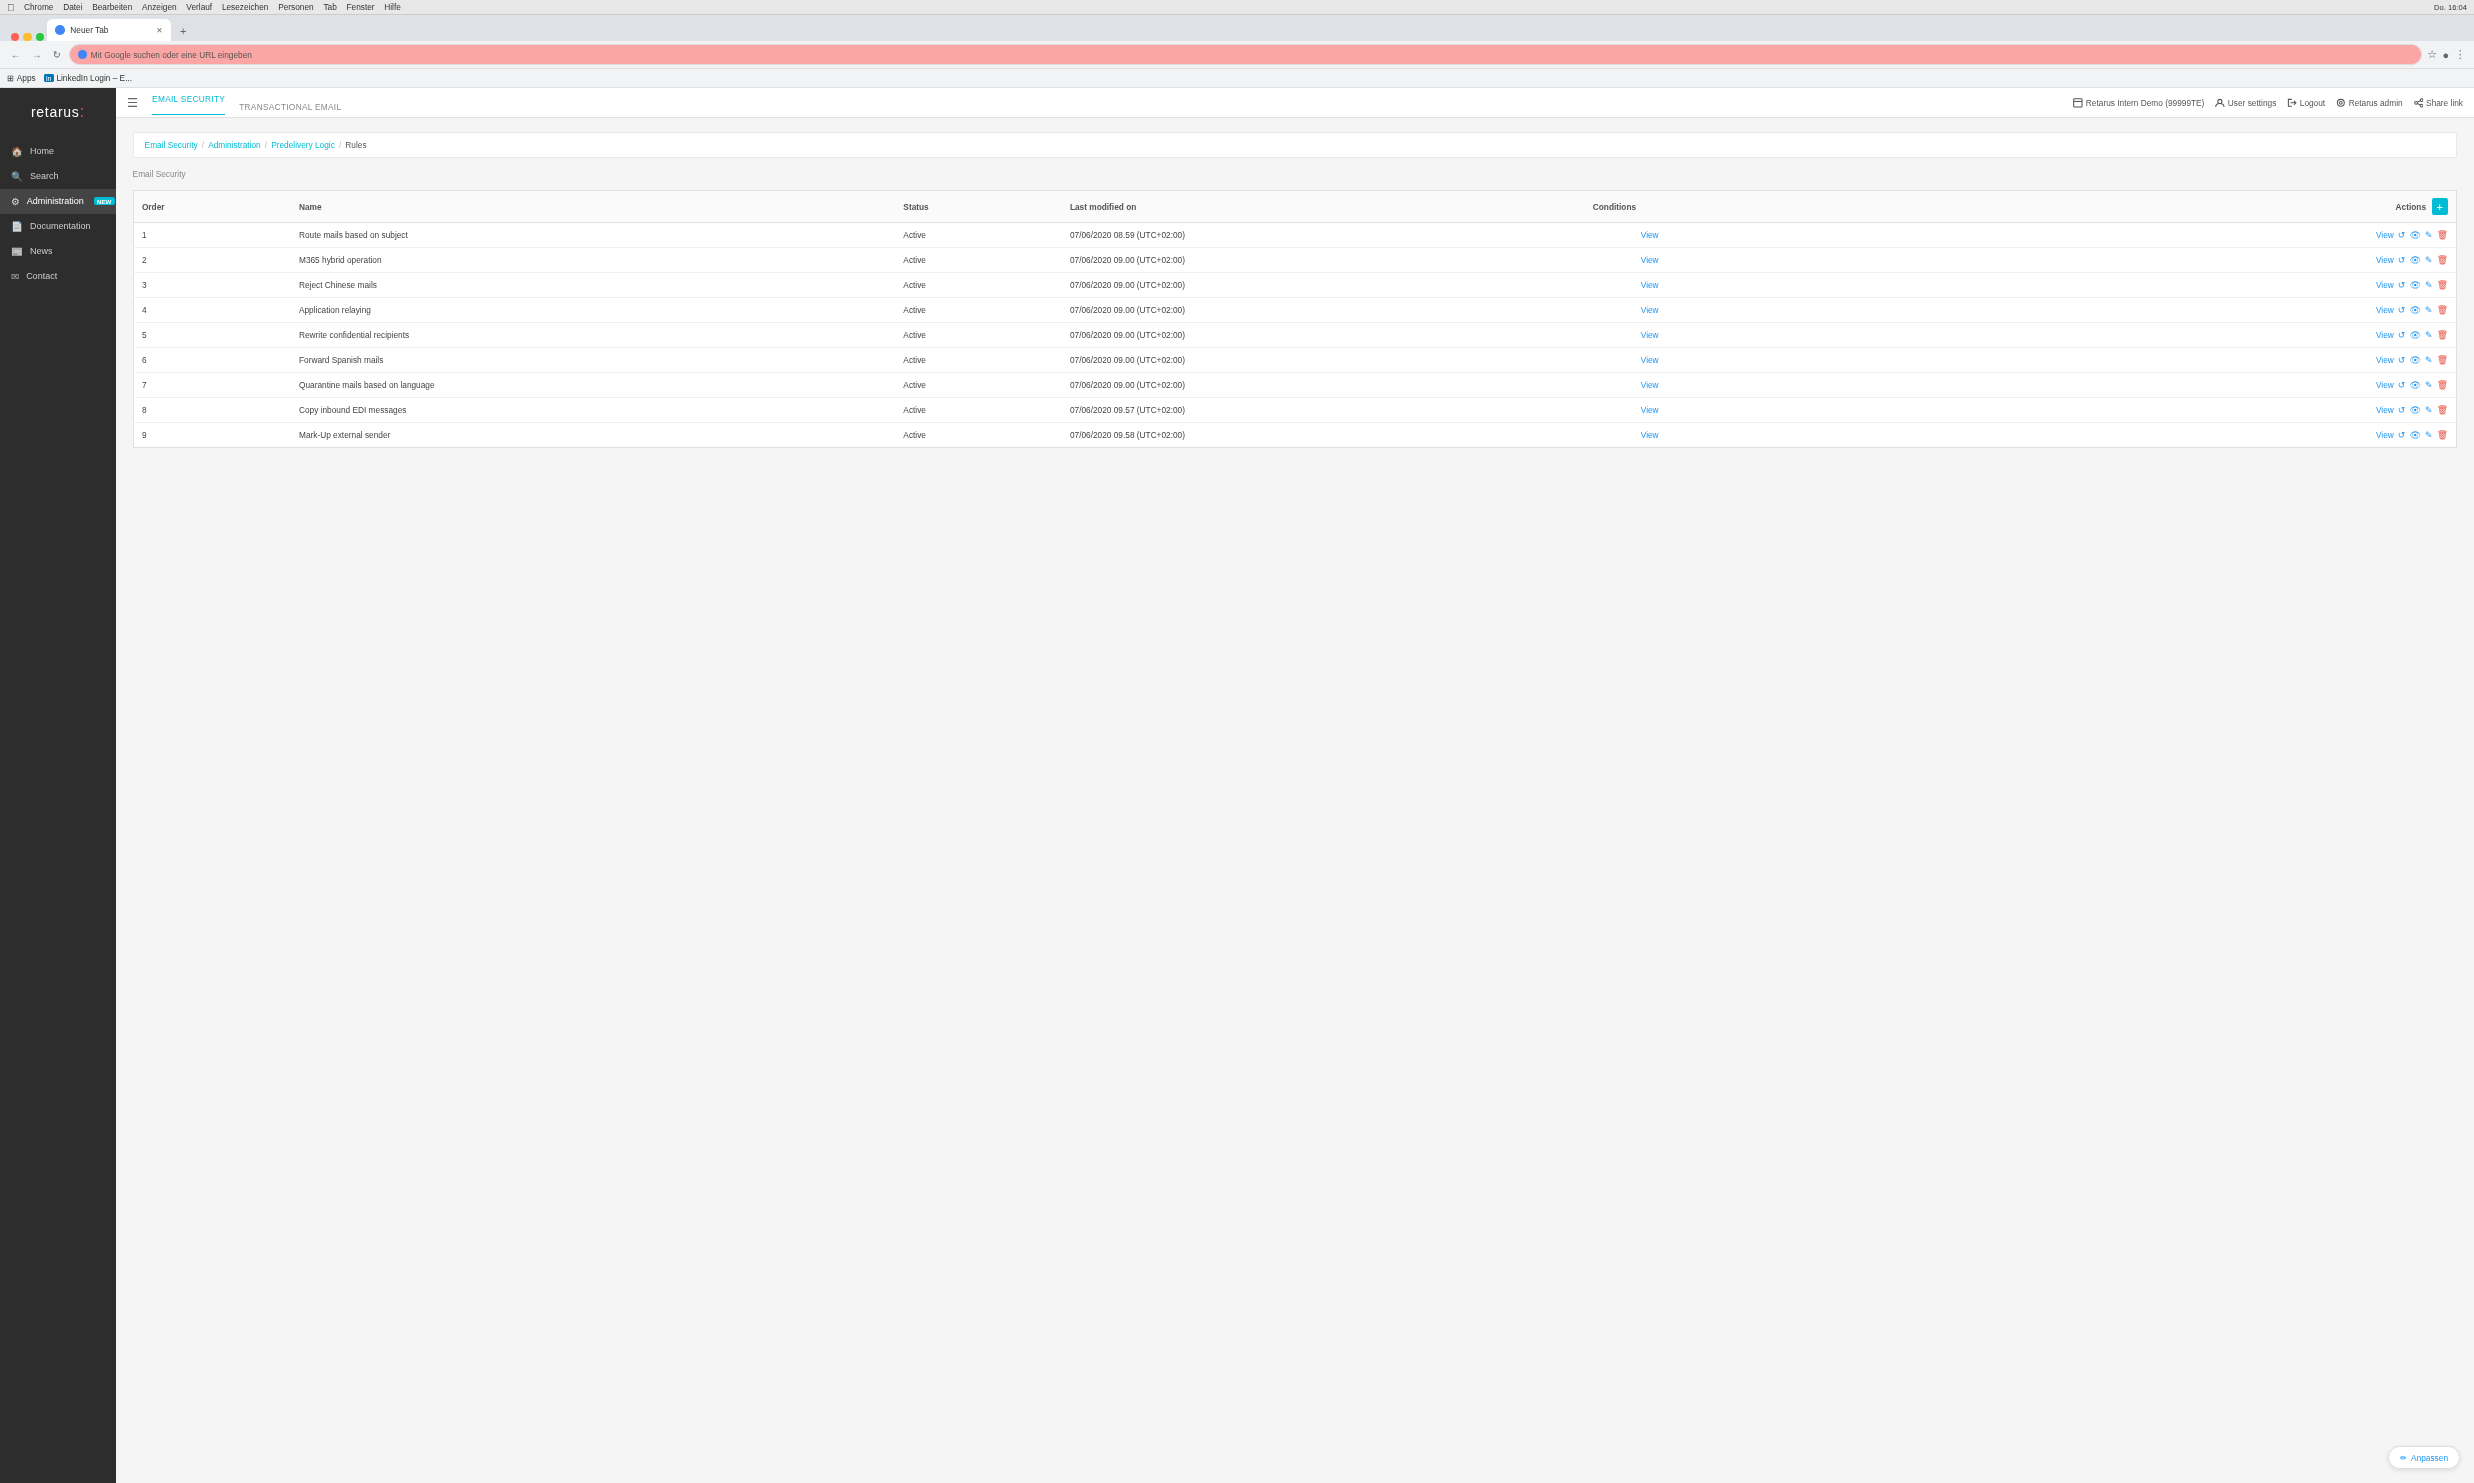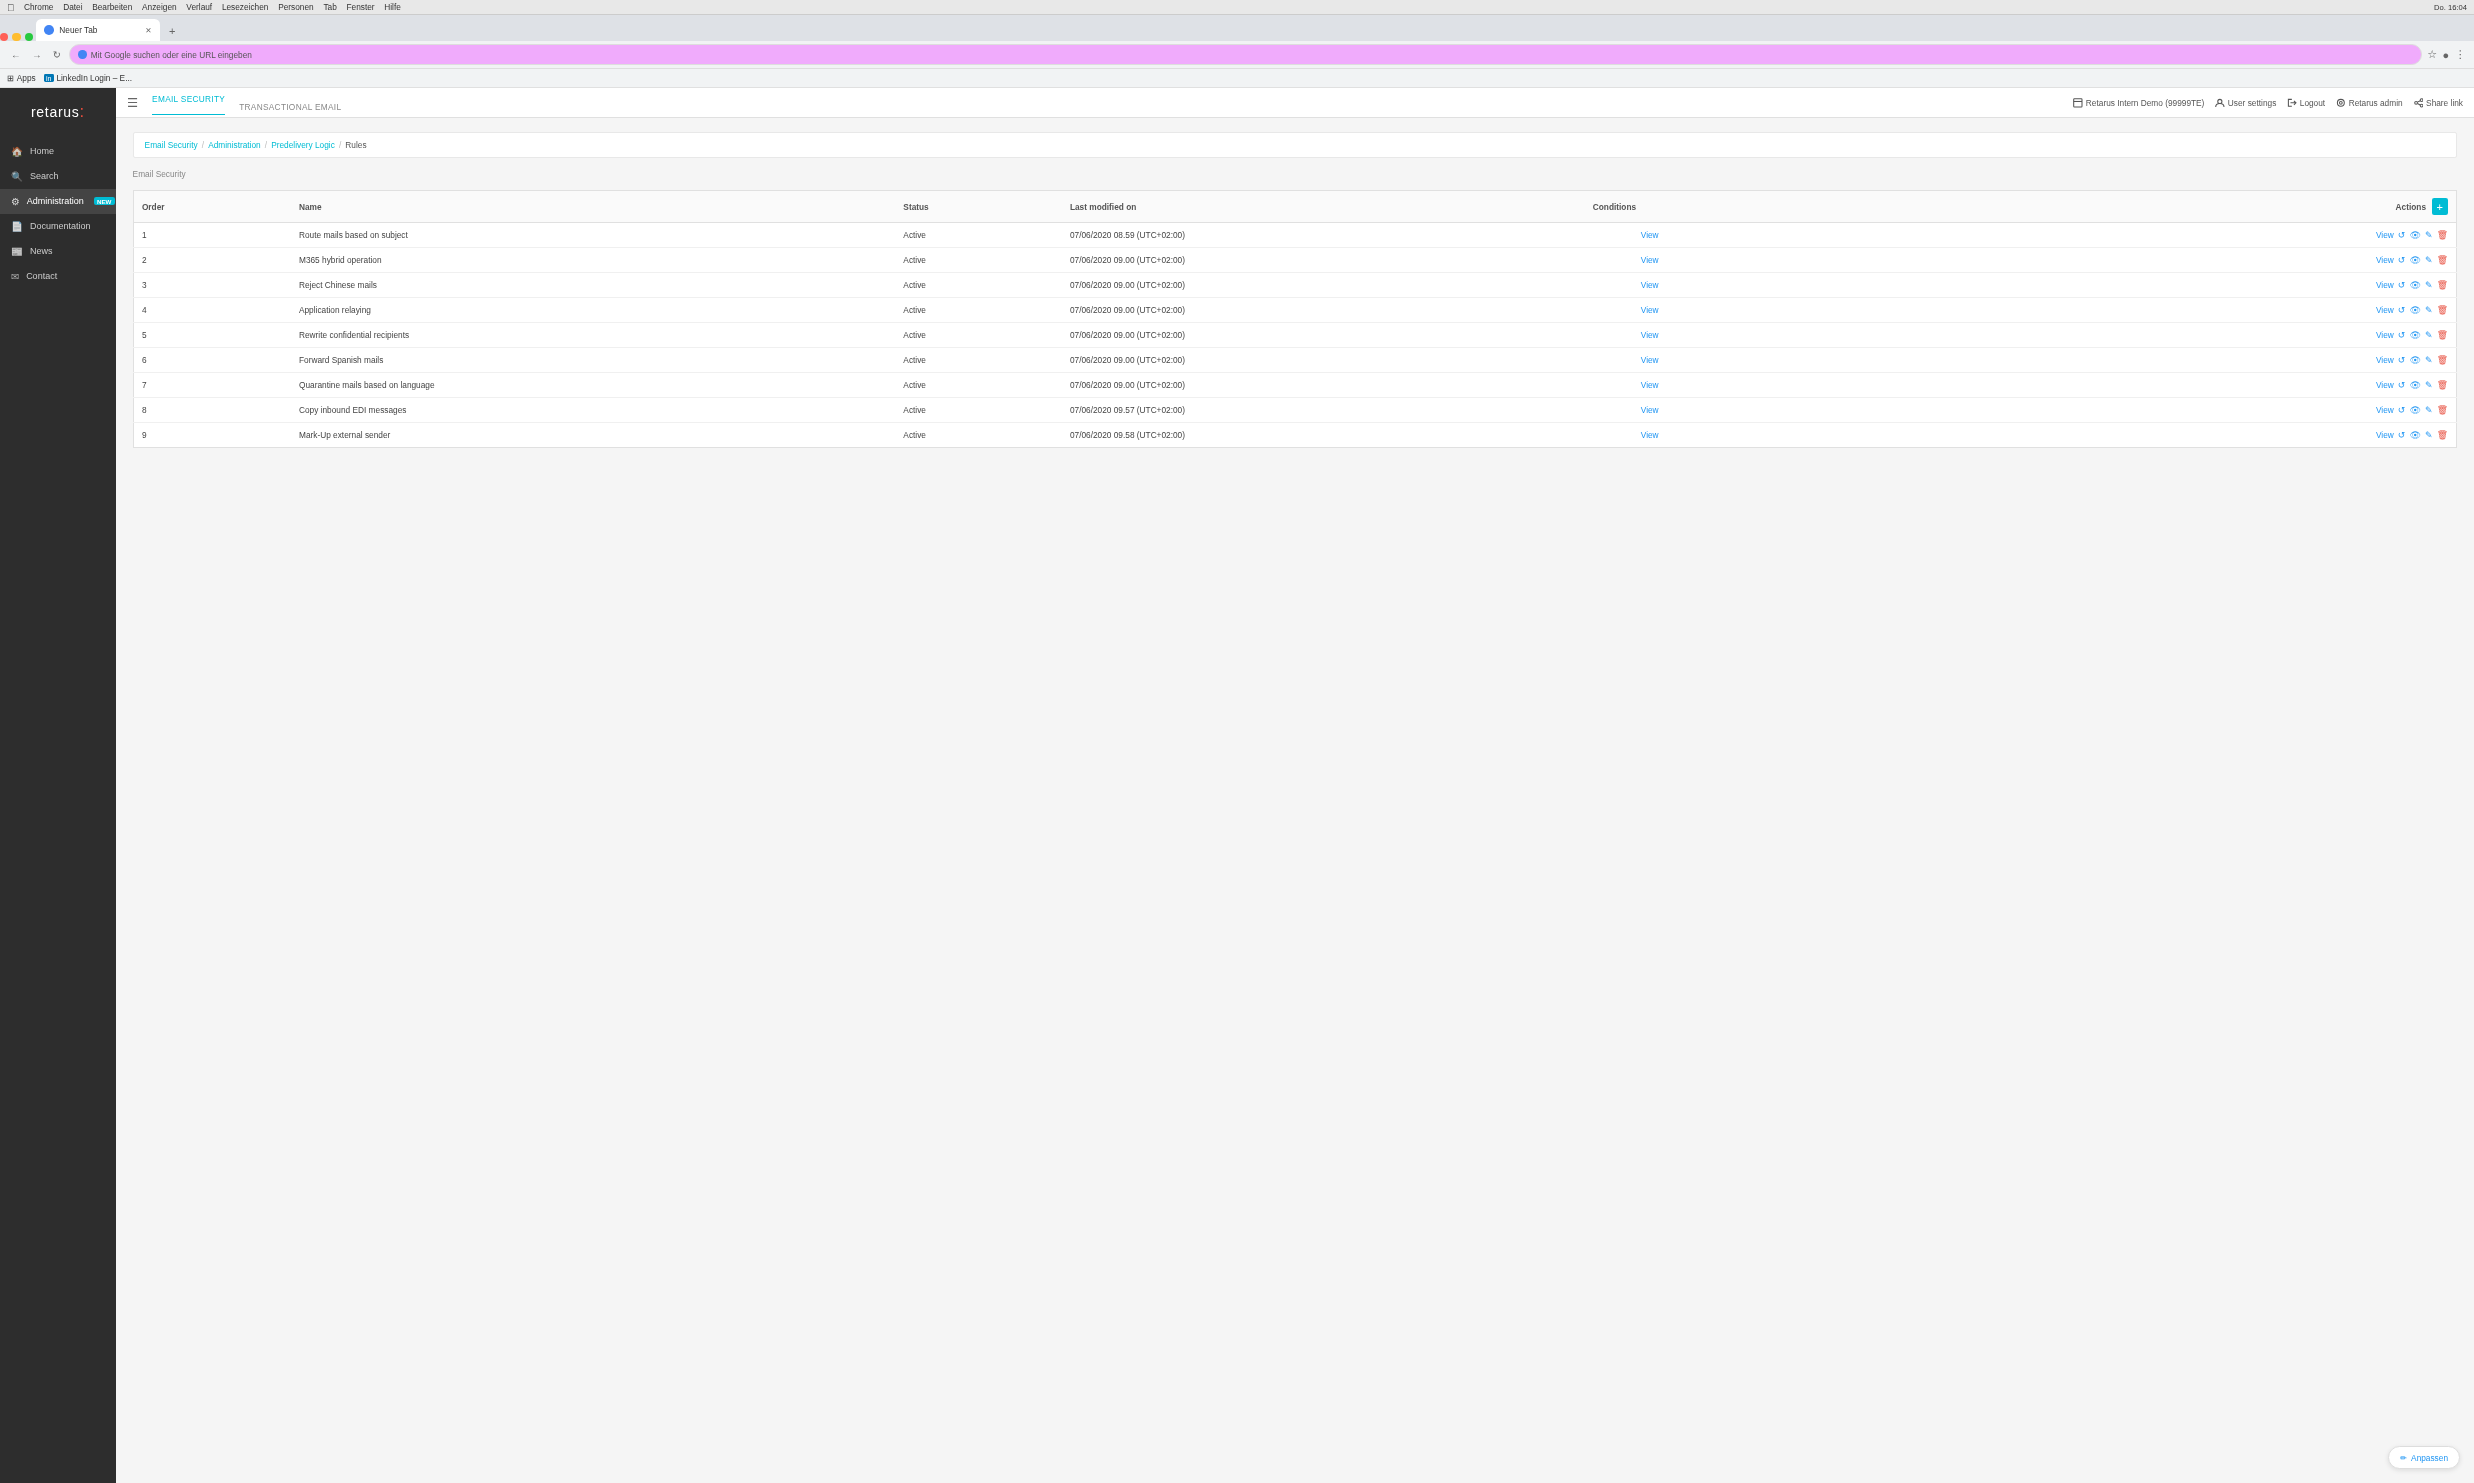--- a/index.html
+++ b/index.html
@@ -20,21 +20,21 @@
     .mac-bar-left { display: flex; gap: 9.7px; align-items: center; }
     .mac-bar-right { display: flex; gap: 7px; align-items: center; font-size: 7.6px; }
     .apple-icon { font-size: 9.7px; }
 
     
     .chrome-bar {
       background: #dee1e6;
       height: 26px;
       display: flex;
       align-items: flex-end;
-      padding: 0 0;
+      padding: 0 11px;
       gap: 2.8px;
     }
     .chrome-tab {
       background: #fff;
       height: 22px;
       padding: 0 8.3px;
       display: flex;
       align-items: center;
       gap: 5.5px;
       border-radius: 5.5px 5.5px 0 0;
@@ -52,21 +52,21 @@
       height: 28px;
       display: flex;
       align-items: center;
       padding: 0 8.3px;
       gap: 5.5px;
       border-bottom: 0.7px solid #ddd;
     }
     .nav-btn { background: none; border: none; cursor: pointer; color: #666; font-size: 9.7px; padding: 2.8px; }
     .url-box {
       flex: 1;
-      background: #f0abfc;
+      background: #fca5a5;
       border: 0.7px solid #ddd;
       border-radius: 14px;
       height: 21px;
       display: flex;
       align-items: center;
       padding: 0 8.3px;
       font-size: 8.3px;
       color: #555;
       gap: 4.1px;
     }

